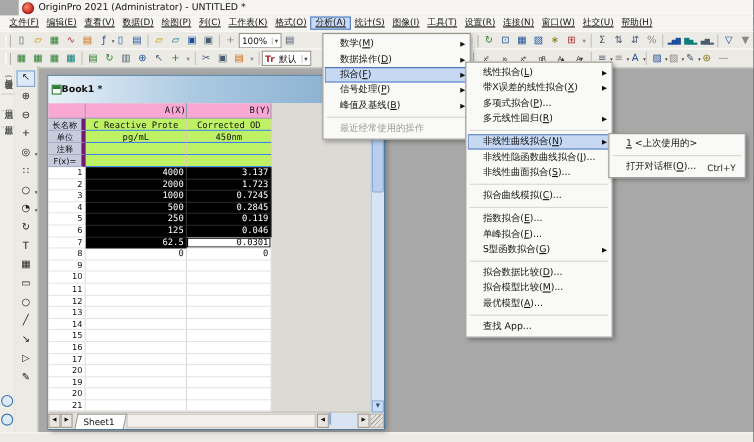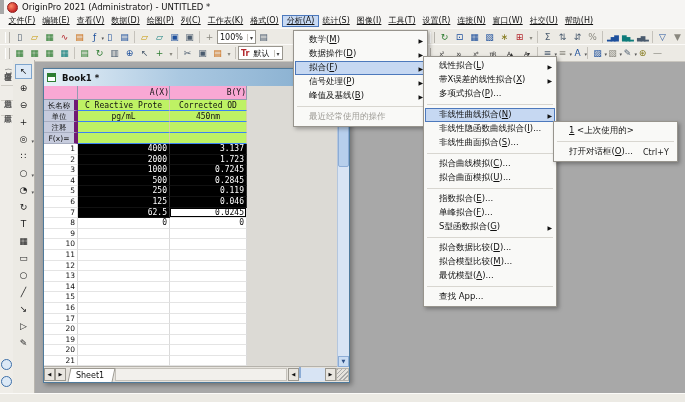--- a/index.html
+++ b/index.html
@@ -1,19 +1,19 @@
 <!DOCTYPE html>
 <html><head>
 <meta charset="utf-8">
 <style>
   html,body{margin:0;padding:0;background:#666;}
   .app{position:relative;width:685px;height:402px;background:#a8a8a8;overflow:hidden;
        font-family:"DejaVu Sans",sans-serif;font-size:9px;color:#111;}
   
-  .titlebar{position:absolute;left:4px;top:0;right:0;height:14px;background:#f6f5f3;
+  .titlebar{position:absolute;left:17px;top:0;right:0;height:14px;background:#f6f5f3;
             display:flex;align-items:center;gap:4px;padding-left:3px;border-bottom:1px solid #e3e1dc;font-size:8.5px;}
   .applogo{width:9px;height:9px;border-radius:50%;background:radial-gradient(circle at 35% 35%,#ff8a65,#c62828 70%);
            border:1px solid #8e1f1f;flex:0 0 auto;}
   
   .menubar{position:absolute;left:0;top:14px;right:0;height:14px;background:#f6f5f3;display:flex;
            align-items:center;padding-left:5px;font-size:8px;border-bottom:1px solid #e0ded9;text-decoration:underline;}
   .mb-item{padding:0 3.5px;height:12px;line-height:12px;white-space:nowrap;}
   .mb-item.active{background:#c8daf4;border:1px solid #4d79bc;line-height:10px;height:12px;box-sizing:border-box;}
   
   .tb{position:absolute;left:0;right:0;height:16px;background:#eceae4;border-top:1px solid #fbfaf8;
@@ -44,22 +44,22 @@
   
   .lefttools{position:absolute;left:13px;top:60px;bottom:8px;width:21px;background:#eceae4;
              border-right:1px solid #b9b6af;display:flex;flex-direction:column;align-items:center;padding-top:4px;}
   .tool{width:17px;height:15px;line-height:15px;text-align:center;font-size:9px;margin-bottom:2px;
         color:#222;position:relative;flex:0 0 auto;}
   .tool.selected{background:#dde9f6;border:1px solid #7ea4cc;box-sizing:border-box;line-height:13px;}
   .tool .dd{position:absolute;right:-2px;bottom:-2px;font-size:5px;color:#555;}
   
   .book{position:absolute;left:43px;top:68px;width:305px;background:#ece9e2;border:1px solid #4f7a9b;
         box-shadow:2px 2px 5px rgba(0,0,0,.35);z-index:5;}
-  .bk-title{height:17px;background:linear-gradient(90deg,#e8f1f8 0%,#aac8e1 45%,#7fa9cc 100%);
-            display:flex;align-items:center;gap:6px;padding:0 3px;font-size:8.5px;font-weight:bold;}
+  .bk-title{height:25px;background:linear-gradient(90deg,#e8f1f8 0%,#aac8e1 45%,#7fa9cc 100%);
+            display:flex;align-items:center;gap:0;padding:0 3px;font-size:8.5px;font-weight:bold;}
   .bk-icon{width:9px;height:9px;background:#fff;border:1px solid #2e7d32;box-sizing:border-box;
            background:linear-gradient(#2e7d32 3px,#fff 3px);flex:0 0 auto;}
   .bk-btn{width:13px;height:11px;background:#ece9e2;border:1px solid #8f8c85;font-size:7px;line-height:9px;
           text-align:center;margin-left:2px;}
   .bk-btns{margin-left:auto;display:flex;}
   .sheet{position:relative;background:#dcdad5;}
   .srow{display:flex;}
   .ch{height:14px;} .hr{height:11px;} .r{height:10.6px;}
   .cell{box-sizing:border-box;border-right:1px solid #b9bfce;border-bottom:1px solid #b9bfce;
         overflow:hidden;white-space:nowrap;font-family:"DejaVu Sans Mono",monospace;font-size:8px;}
@@ -335,21 +335,21 @@
           </div>
           <div class="srow r drow">
             <span class="cell rl">6</span>
             <span class="cell ca sel">125</span>
             <span class="cell cb sel">0.046</span>
             <span class="cell fill"></span>
           </div>
           <div class="srow r drow">
             <span class="cell rl">7</span>
             <span class="cell ca sel">62.5</span>
-            <span class="cell cb act">0.0245</span>
+            <span class="cell cb act">0.0301</span>
             <span class="cell fill"></span>
           </div>
           <div class="srow r drow">
             <span class="cell rl">8</span>
             <span class="cell ca">0</span>
             <span class="cell cb">0</span>
             <span class="cell fill"></span>
           </div>
           <div class="srow r drow">
             <span class="cell rl">9</span>
@@ -480,38 +480,39 @@
         <span class="lab">线性拟合(<u>L</u>)</span>
         <span class="arr">▶</span>
       </div>
       <div class="mi">
         <span class="lab">带X误差的线性拟合(<u>X</u>)</span>
         <span class="arr">▶</span>
       </div>
       <div class="mi">
         <span class="lab">多项式拟合(<u>P</u>)...</span>
       </div>
+      <div class="mi">
+        <span class="lab">多元线性回归(<u>R</u>)</span>
+        <span class="arr">▶</span>
+      </div>
       <div class="msep"></div>
       <div class="mi hl">
         <span class="lab">非线性曲线拟合(<u>N</u>)</span>
         <span class="arr">▶</span>
       </div>
       <div class="mi">
         <span class="lab">非线性隐函数曲线拟合(<u>I</u>)...</span>
       </div>
       <div class="mi">
         <span class="lab">非线性曲面拟合(<u>S</u>)...</span>
       </div>
       <div class="msep"></div>
       <div class="mi">
         <span class="lab">拟合曲线模拟(<u>C</u>)...</span>
       </div>
-      <div class="mi">
-        <span class="lab">拟合曲面模拟(<u>U</u>)...</span>
-      </div>
       <div class="msep"></div>
       <div class="mi">
         <span class="lab">指数拟合(<u>E</u>)...</span>
       </div>
       <div class="mi">
         <span class="lab">单峰拟合(<u>F</u>)...</span>
       </div>
       <div class="mi">
         <span class="lab">S型函数拟合(<u>G</u>)</span>
         <span class="arr">▶</span>

